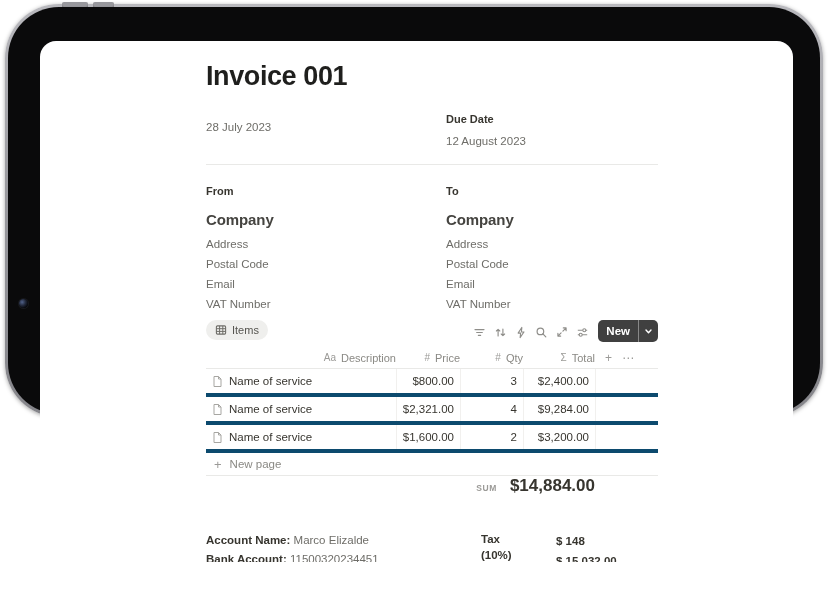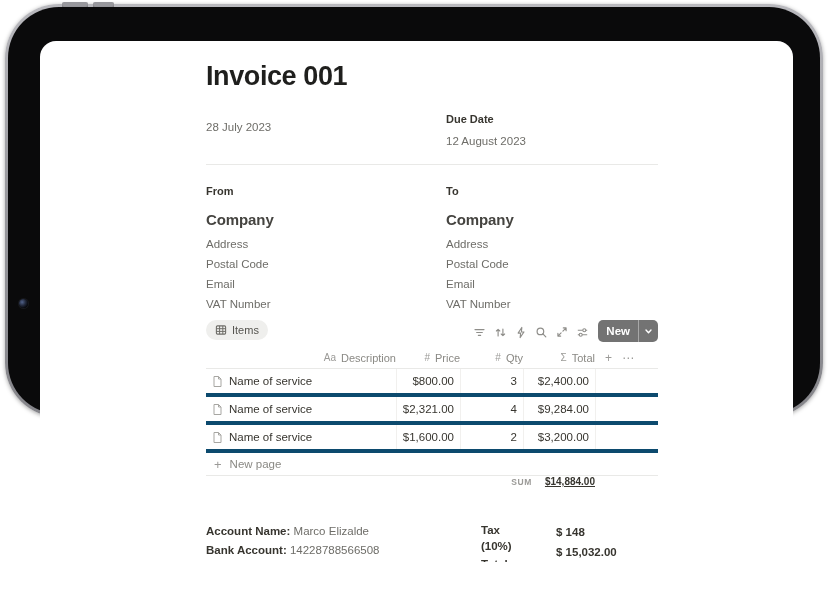--- a/index.html
+++ b/index.html
@@ -39,21 +39,21 @@
   .parties{margin-top:19px;}
   .company{margin:12px 0 0;font-size:15px;font-weight:600;color:#454440;line-height:19px;letter-spacing:-.1px;}
   .party-lines{margin-top:5px;}
   .party-line{font-size:11.5px;color:#6e6d68;line-height:20px;}
   
   .items-bar{display:flex;margin-top:6px;height:24px;}
   .chip{display:inline-flex;align-items:center;gap:5px;background:#efefed;border-radius:12px;
         padding:0 9px;height:20px;font-size:11px;font-weight:500;color:#55544f;cursor:pointer;}
   .tool-icons{margin-left:auto;display:flex;align-items:center;gap:8px;margin-right:9px;}
   .tool-icons .ticon{display:flex;cursor:pointer;}
-  .new-btn{display:flex;align-items:stretch;height:22px;background:#737373;border-radius:5px;
+  .new-btn{display:flex;align-items:stretch;height:22px;background:#404040;border-radius:5px;
            color:#fff;font-size:11.5px;font-weight:600;overflow:hidden;cursor:pointer;}
   .new-btn .label{display:flex;align-items:center;padding:0 8px;}
   .new-btn .sep{width:1px;background:rgba(255,255,255,.38);}
   .new-btn .chev{display:flex;align-items:center;justify-content:center;width:19px;}
   
   .table{margin-top:3px;}
   .trow{display:grid;grid-template-columns:190px 64px 63px 72px 1fr;}
   .thead{height:21px;border-bottom:1px solid #e9e9e7;}
   .hcell{display:flex;align-items:center;gap:5px;padding-left:8px;font-size:11px;color:#8a8984;justify-content:flex-end;}
   .hcell.first{padding-left:6px;}
@@ -62,21 +62,21 @@
   .body-row{height:24px;border-bottom:4px solid #0c4a6e;text-align:center;}
   .cell{display:flex;align-items:center;height:100%;}
   .cell.bl{border-left:1px solid #f1f0ee;}
   .c-desc{gap:6px;padding-left:6px;font-size:11.5px;font-weight:500;color:#37352f;}
   .c-num{justify-content:flex-end;padding-right:6px;font-size:11.5px;color:#37352f;}
   .newpage{display:flex;align-items:center;gap:8px;height:22px;border-bottom:1px solid #e9e9e7;
            color:#8a8984;font-size:11.5px;padding-left:8px;cursor:pointer;}
   .np-plus{font-size:13px;line-height:13px;color:#9b9a97;}
   .sumrow{display:flex;justify-content:flex-end;align-items:baseline;gap:13px;padding-right:63px;cursor:pointer;}
   .sum-label{font-size:8.5px;letter-spacing:.6px;color:#9b9a97;font-weight:600;}
-  .sum-value{font-size:10px;color:#37352f;font-weight:600;text-decoration:underline;}
+  .sum-value{font-size:17px;color:#37352f;font-weight:600;}
   
   .bottom{display:grid;grid-template-columns:275px 75px 1fr;margin-top:35px;align-items:start;}
   .bank p{margin:0;font-size:11.5px;line-height:19px;color:#6e6d68;}
   .bank b{color:#37352f;font-weight:700;}
   .tot-labels{width:48px;font-size:11.5px;font-weight:700;color:#37352f;line-height:16px;}
   .tot-label{margin:0;}
   .tot-label.total{margin-top:2px;}
   .tot-values p{margin:0;font-size:11.5px;font-weight:700;color:#37352f;line-height:20px;}
   svg{display:block;}
 </style>
@@ -265,21 +265,21 @@
 
           <div class="sumrow">
             <span class="sum-label">SUM</span>
             <span class="sum-value">$14,884.00</span>
           </div>
         </div>
 
         <div class="bottom">
           <div class="bank">
             <p><b>Account Name:</b> <span>Marco Elizalde</span></p>
-            <p><b>Bank Account:</b> <span>14228788566508</span></p>
+            <p><b>Bank Account:</b> <span>11500320234451</span></p>
             <p> </p>
           </div>
           <div class="tot-labels">
             <p class="tot-label">Tax (10%)</p>
             <p class="tot-label total">Total</p>
           </div>
           <div class="tot-values">
             <p>$ 148</p>
             <p>$ 15,032.00</p>
           </div>

